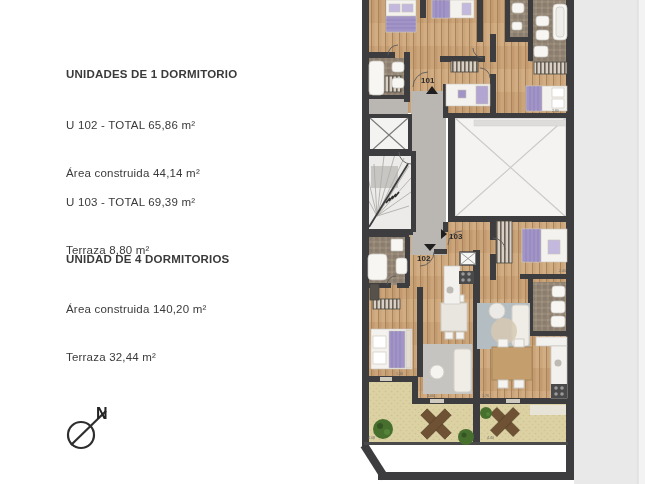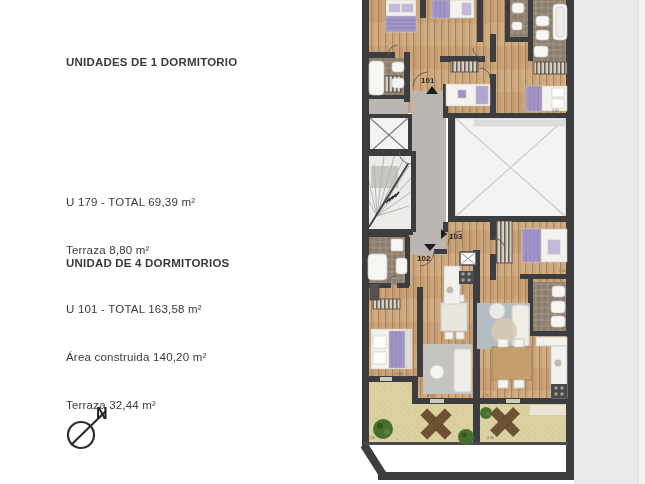--- a/index.html
+++ b/index.html
@@ -6,21 +6,21 @@
   body{
     width:645px;height:484px;position:relative;overflow:hidden;
     background:#ffffff;
     font-family:"Liberation Sans", sans-serif;
   }
   .legend{
     position:absolute;left:66px;top:0;width:280px;color:#3a3a3a;
     font-size:11.5px;line-height:16px;letter-spacing:0.2px;
   }
   .legend .block{position:absolute;left:0;white-space:pre;}
-  .heading{font-weight:bold;font-size:11.5px;}
+  .heading{font-weight:bold;font-size:11.5px;margin-top:12px;}
   svg{position:absolute;left:0;top:0;}
   svg text{font-family:"Liberation Sans", sans-serif;}
   .tag{font-size:8px;font-weight:bold;fill:#2c2c2c;}
   .dim{font-size:3.6px;fill:#6b6b6b;}
   .north{font-size:16px;font-weight:bold;fill:#232323;}
 </style>
 </head>
 <body>
 
 <svg width="645" height="484" viewBox="0 0 645 484">
@@ -331,27 +331,28 @@
     <circle cx="81" cy="435" r="13" fill="none" stroke="#2e2e2e" stroke-width="2.2"></circle>
     <line x1="71" y1="445" x2="106" y2="411" stroke="#2e2e2e" stroke-width="2.2"></line>
     <text x="96" y="419" class="north">N</text>
   </g>
 </svg>
 
 <div class="legend">
   <div class="block heading" style="top:54px">UNIDADES DE 1 DORMITORIO</div>
 
   <div class="block" style="top:85px">
+    <div>U 102 - TOTAL 65,86 m²</div>
+    <div>Área construida 44,14 m²</div>
   </div>
 
   <div class="block" style="top:162px">
-    <div>U 179 - TOTAL 69,39 m²</div>
+    <div>U 103 - TOTAL 69,39 m²</div>
     <div>Terraza 8,80 m²</div>
   </div>
 
-  <div class="block heading" style="top:255px">UNIDAD DE 4 DORMITORIOS</div>
+  <div class="block heading" style="top:239px">UNIDAD DE 4 DORMITORIOS</div>
 
   <div class="block" style="top:269px">
-    <div>U 101 - TOTAL 163,58 m²</div>
     <div>Área construida 140,20 m²</div>
     <div>Terraza 32,44 m²</div>
   </div>
 </div>
 
 </body></html>

